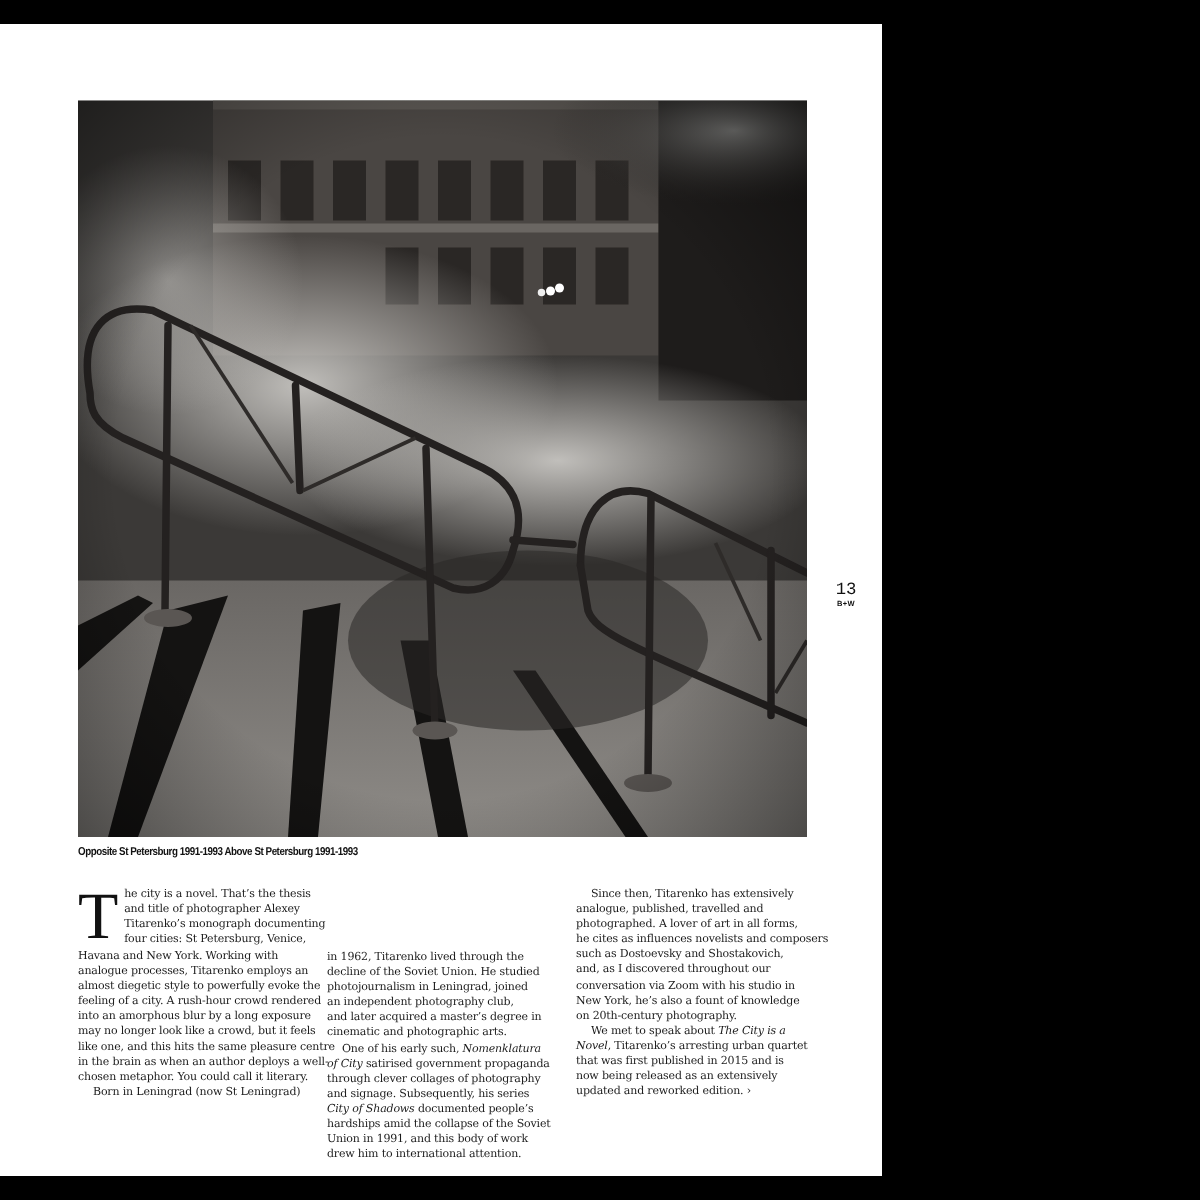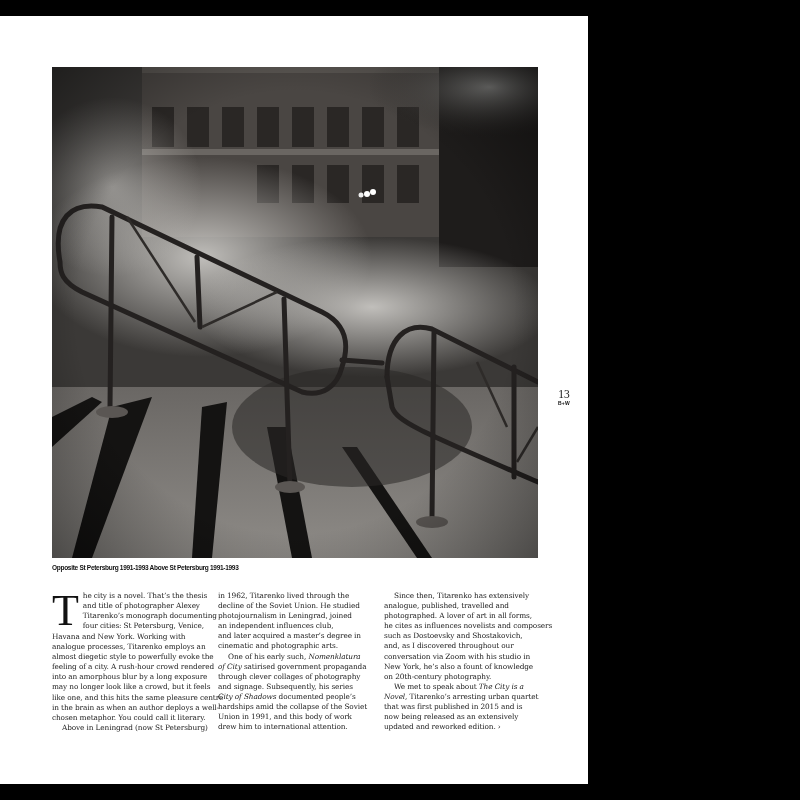--- a/index.html
+++ b/index.html
@@ -2,25 +2,25 @@
 <html><head>
 <meta charset="utf-8">
 <style>
   html, body { margin: 0; padding: 0; }
   body { width: 800px; height: 800px; background: #000; position: relative; overflow: hidden; font-family: "DejaVu Serif", "Liberation Serif", serif; }
   .page { position: absolute; left: 0; top: 16px; width: 588px; height: 768px; background: #fff; }
   .photo { position: absolute; left: 52px; top: 51px; width: 486px; height: 491px; background: #3a3836; overflow: hidden; }
   .photo svg { display: block; width: 100%; height: 100%; }
   .caption { position: absolute; left: 52px; top: 547px; font-family: "Liberation Sans", sans-serif; font-weight: bold; font-size: 7.6px; letter-spacing: -0.35px; color: #111; white-space: nowrap; transform: scaleX(0.86); transform-origin: left top; }
   .folio { position: absolute; left: 551px; top: 372px; width: 26px; text-align: center; color: #111; }
-  .folio-num { font-size: 11.5px; line-height: 12px; font-family: Liberation Serif, serif; }
+  .folio-num { font-size: 11.5px; line-height: 12px; font-family: Liberation Mono, monospace; }
   .folio-tag { font-size: 5px; line-height: 6px; font-weight: bold; font-family: "Liberation Sans", sans-serif; letter-spacing: 0.2px; }
   .col { position: absolute; top: 575px; font-size: 7.35px; line-height: 10.1px; color: #1a1a1a; letter-spacing: -0.12px; }
   .col1 { left: 52px; width: 165px; }
-  .col2 { left: 218px; width: 158px; }
+  .col2 { left: 218px; width: 158px; margin-top: 42px; }
   .col3 { left: 384px; width: 160px; }
   .dropcap { float: left; font-size: 44px; line-height: 38px; height: 40px; margin: 1px 4px 0 0; font-weight: 300; font-family: "Liberation Serif", serif; color: #111; }
   .ln { display: block; white-space: nowrap; }
   em { font-style: italic; }
 </style>
 </head>
 <body>
 
 <div class="page">
 
@@ -128,28 +128,28 @@
     <span class="ln">four cities: St Petersburg, Venice,</span>
     <span class="ln" style="clear:left">Havana and New York. Working with</span>
     <span class="ln">analogue processes, Titarenko employs an</span>
     <span class="ln">almost diegetic style to powerfully evoke the</span>
     <span class="ln">feeling of a city. A rush-hour crowd rendered</span>
     <span class="ln">into an amorphous blur by a long exposure</span>
     <span class="ln">may no longer look like a crowd, but it feels</span>
     <span class="ln">like one, and this hits the same pleasure centre</span>
     <span class="ln">in the brain as when an author deploys a well-</span>
     <span class="ln">chosen metaphor. You could call it literary.</span>
-    <span class="ln" style="padding-left:10px">Above in Leningrad (now St Petersburg)</span>
+    <span class="ln" style="padding-left:10px">Born in Leningrad (now St Leningrad)</span>
   </div>
 
   <div class="col col2">
     <span class="ln">in 1962, Titarenko lived through the</span>
     <span class="ln">decline of the Soviet Union. He studied</span>
     <span class="ln">photojournalism in Leningrad, joined</span>
-    <span class="ln">an independent influences club,</span>
+    <span class="ln">an independent photography club,</span>
     <span class="ln">and later acquired a master’s degree in</span>
     <span class="ln">cinematic and photographic arts.</span>
     <span class="ln" style="padding-left:10px"><span>One of his early such, </span><em>Nomenklatura</em></span>
     <span class="ln"><em>of City</em><span> satirised government propaganda</span></span>
     <span class="ln">through clever collages of photography</span>
     <span class="ln">and signage. Subsequently, his series</span>
     <span class="ln"><em>City of Shadows</em><span> documented people’s</span></span>
     <span class="ln">hardships amid the collapse of the Soviet</span>
     <span class="ln">Union in 1991, and this body of work</span>
     <span class="ln">drew him to international attention.</span>

